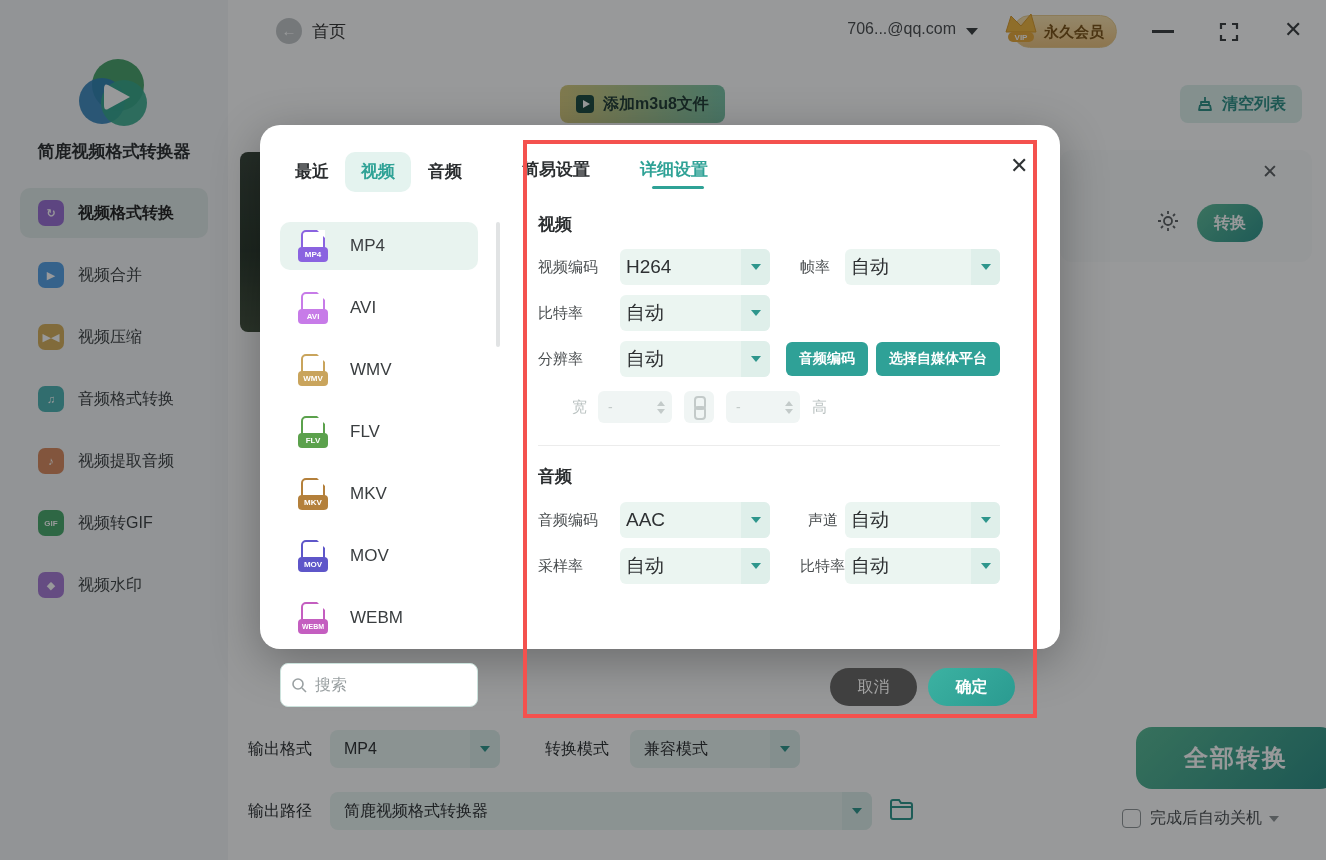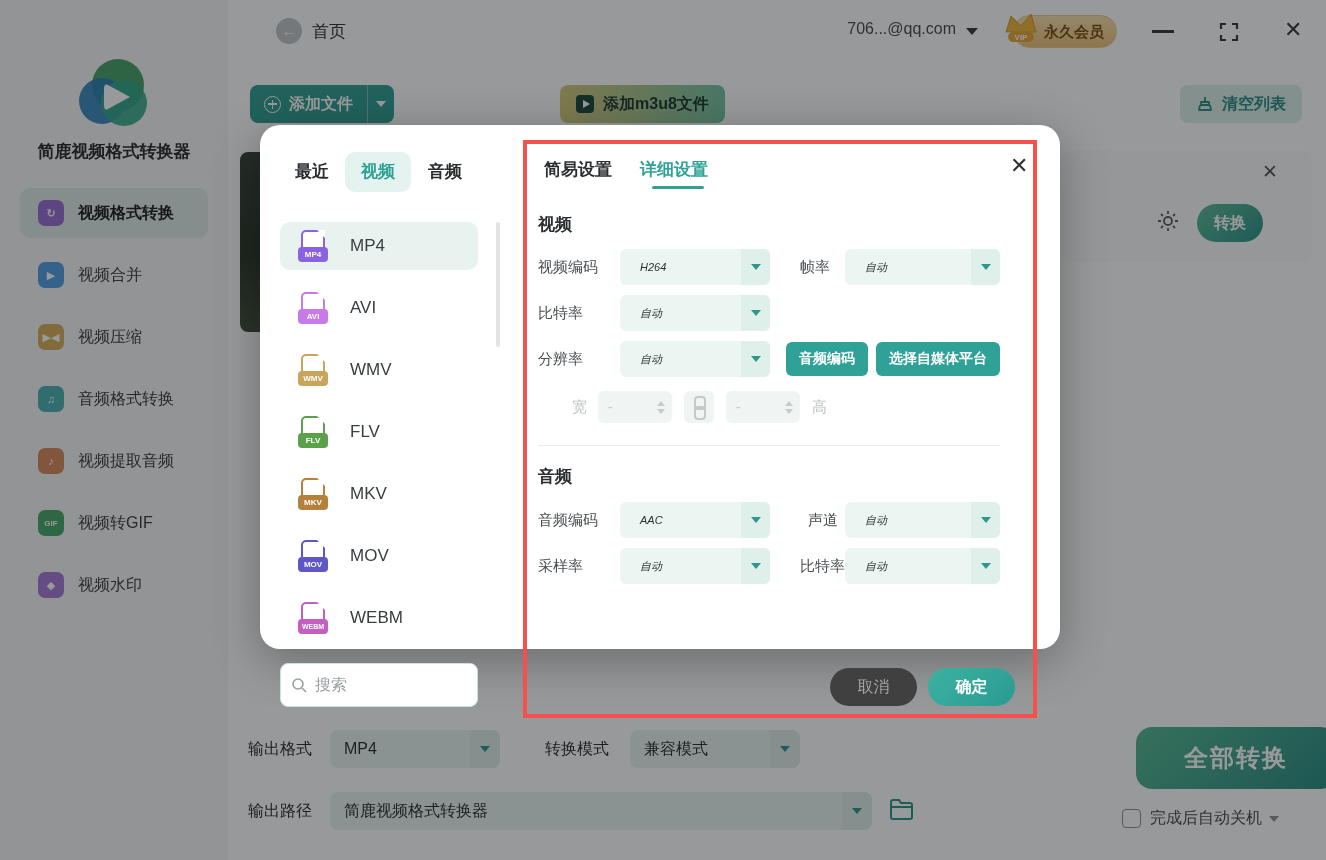--- a/index.html
+++ b/index.html
@@ -116,21 +116,21 @@
 
   
   .stab { position:absolute; top:33px; font-size:17px; font-weight:bold; }
   .stab.plain { color:#2b2e30; }
   .stab.active { color:#2fa296; }
   .stab-underline { position:absolute; left:392px; top:61px; width:52px; height:3px; background:#2fa296; border-radius:2px; }
   .modal-close { position:absolute; left:750px; top:28px; font-size:22px; color:#2f3335; }
   .sec-title { position:absolute; font-size:17px; font-weight:bold; color:#2b2e30; }
   .slabel { position:absolute; font-size:15px; color:#4a4e50; line-height:36px; }
   .msel { position:absolute; height:36px; background:#ebf5f1; border-radius:6px; display:flex; overflow:hidden; }
-  .msel .txt { flex:1; font-size:11px; color:#2e3133; line-height:36px; padding-left:20px;font-style:italic; }
+  .msel .txt { flex:1; font-size:19px; color:#2e3133; line-height:36px; padding-left:6px; }
   .msel .cap { width:29px; background:#dfefea; display:flex; align-items:center; justify-content:center; }
   .msel .cap::after { content:""; border-left:5px solid transparent; border-right:5px solid transparent; border-top:6px solid #2e968c; }
   .tbtn { position:absolute; height:34px; border-radius:6px; background:#2fa197; color:#fff; font-size:14px; font-weight:bold;
           display:flex; align-items:center; justify-content:center; padding:0 13px; }
   .dimlab { position:absolute; font-size:15px; color:#b9c1c0; line-height:32px; }
   .spin { position:absolute; width:74px; height:32px; background:#f0f5f4; border-radius:6px; display:flex; align-items:center; }
   .spin .ph { flex:1; padding-left:10px; font-size:14px; color:#c3cac9; }
   .spin .arr { width:18px; display:flex; flex-direction:column; align-items:center; gap:3px; padding-right:4px; }
   .spin .arr i { display:block; width:0; height:0; border-left:4px solid transparent; border-right:4px solid transparent; }
   .spin .arr i.up { border-bottom:5px solid #c3cac9; }
@@ -204,27 +204,20 @@
         <span class="mi-icon" style="font-size: 8px; background: rgb(73, 169, 107);">GIF</span>
         <span class="mi-label">视频转GIF</span>
       </div>
       <div class="menu-item">
         <span class="mi-icon" style="background: rgb(168, 122, 214);">◆</span>
         <span class="mi-label">视频水印</span>
       </div>
     </div>
   </div>
 
-  <div class="btn-addfile">
-    <span class="main">
-        <span class="plus-circle"></span>
-      <span>添加文件</span>
-      </span>
-    <span class="cap"></span>
-  </div>
   <div class="btn-m3u8">
     <span class="m3u8-icon"></span>
     <span>添加m3u8文件</span>
   </div>
   <div class="btn-clear">
     <svg width="18" height="18" viewBox="0 0 18 18">
       <path d="M9,2 V7 M5,7 H13 V10 H5 Z M4,10 L3,15 H15 L14,10" fill="none" stroke="#2e8f86" stroke-width="1.8" stroke-linejoin="round"></path>
     </svg>
     <span>清空列表</span>
   </div>
@@ -333,21 +326,21 @@
     <div class="fscroll"></div>
 
     <div class="search-box">
       <svg width="16" height="16" viewBox="0 0 16 16">
         <circle cx="7" cy="7" r="5" fill="none" stroke="#9aa0a2" stroke-width="1.6"></circle>
         <line x1="11" y1="11" x2="15" y2="15" stroke="#9aa0a2" stroke-width="1.6"></line>
       </svg>
       <input placeholder="搜索" style="">
     </div>
 
-    <div class="stab plain" style="left:284px">简易设置</div>
+    <div class="stab plain" style="left:262px">简易设置</div>
     <div class="stab active" style="left:380px">详细设置</div>
     <div class="stab-underline"></div>
     <div class="modal-close">✕</div>
 
     <div class="sec-title" style="left:278px;top:88px">视频</div>
 
     <div class="slabel" style="left:278px;top:124px">视频编码</div>
     <div class="msel" style="left:360px;top:124px;width:150px">
       <span class="txt">H264</span>
       <span class="cap"></span>

